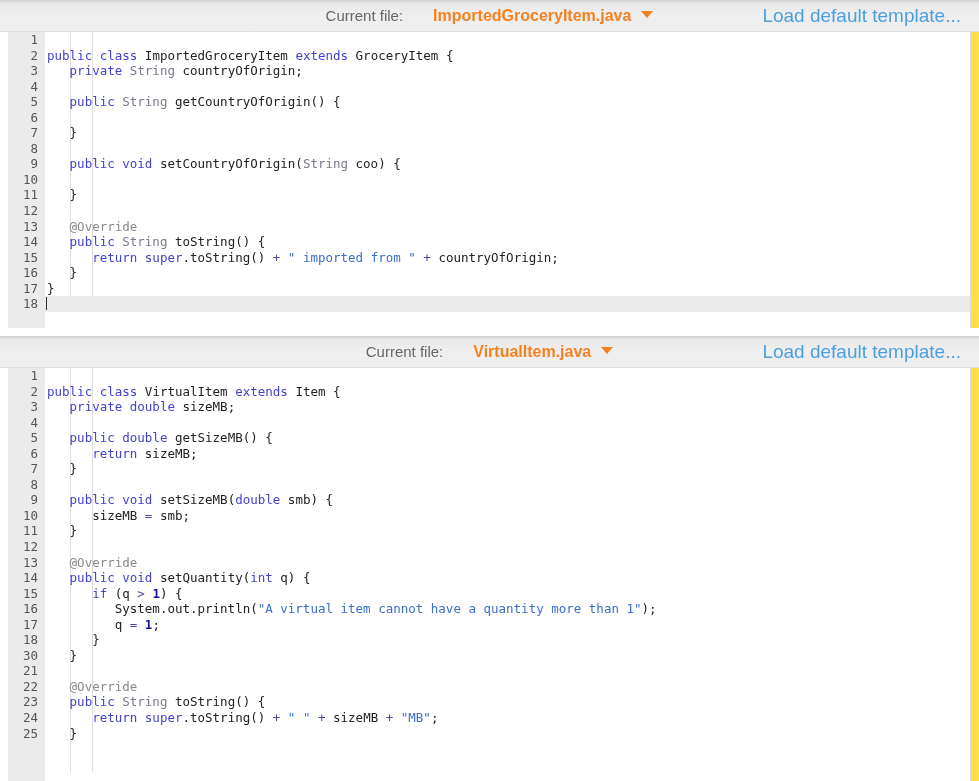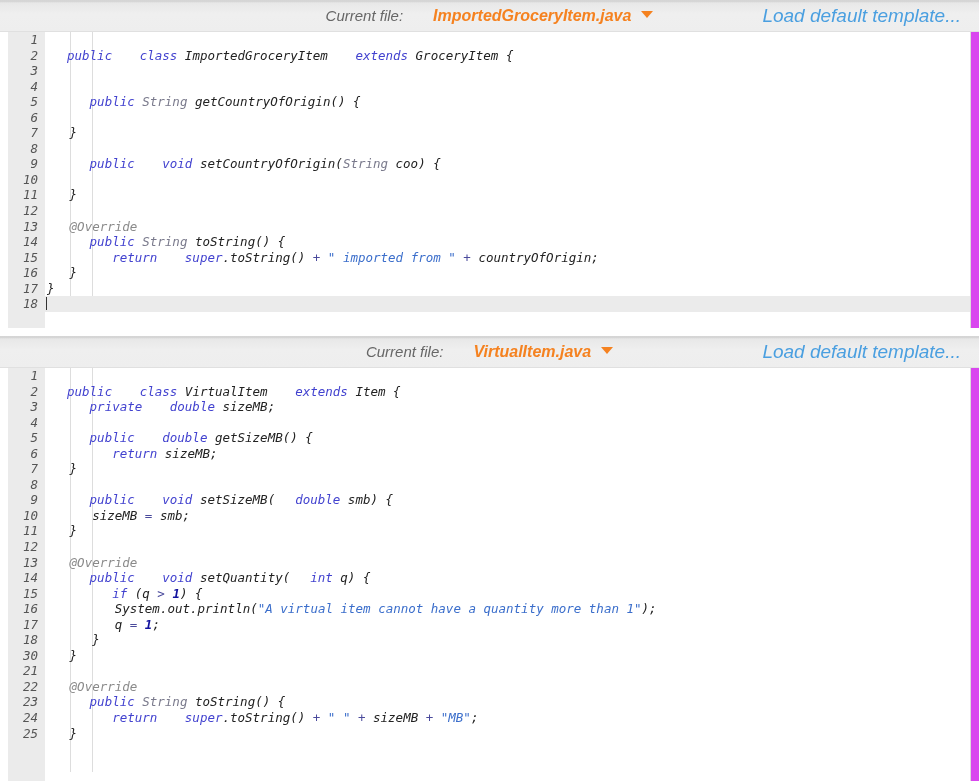--- a/index.html
+++ b/index.html
@@ -11,23 +11,22 @@
   }
   body {
     width: 979px;
     height: 781px;
     overflow: hidden;
   }
 
   .editor-panel {
     position: relative;
     width: 979px;
-    background: #d946ef;
+    background: #fde047;
     box-sizing: border-box;
-    font-style: italic;
   }
 
   
   .panel-header {
     position: relative;
     height: 32px;
     background: linear-gradient(to bottom, #e6e6e6 0%, #efefef 45%, #eeeeee 100%);
     border-bottom: 1px solid #e0e0e0;
     box-shadow: inset 0 1px 0 rgba(255,255,255,0.6);
     display: flex;
@@ -155,21 +154,21 @@
   .caret-bar {
     display: inline-block;
     width: 1px;
     height: 13px;
     background: #333333;
     vertical-align: -2px;
     margin-left: -1px;
   }
 
   
-  .k  { color: #4242cf; margin-left: 20px; }            
+  .k  { color: #4242cf; }            
   .ty { color: #7a7a8c; }            
   .st { color: #3b6ecb; }            
   .nu { color: #12129e; font-weight: bold; }  
   .an { color: #8a8a8a; }            
   .op { color: #4a4a9c; }            
   .pl { color: #222222; }            
 
   .panel-gap {
     height: 8px;
     background: #ffffff;
@@ -187,21 +186,21 @@
     </div>
     <span class="load-template">Load default template...</span>
   </div>
   <div class="code-area" style="height:296px;">
     <div class="gutter-bg"></div>
     <div class="code-lines" id="lines-0">
         <div class="guide" style="left: 69.56px; height: 279.9px;"></div>
         <div class="guide" style="left: 92.12px; height: 279.9px;"></div>
         <div class="cl"><span class="ln">1</span><span class="src"></span></div>
         <div class="cl"><span class="ln">2</span><span class="src"><span class="k">public</span><span class="pl"> </span><span class="k">class</span><span class="pl"> ImportedGroceryItem </span><span class="k">extends</span><span class="pl"> GroceryItem {</span></span></div>
-        <div class="cl"><span class="ln">3</span></div>
+        <div class="cl"><span class="ln">3</span><span class="src"><span class="pl">   </span><span class="k">private</span><span class="pl"> </span><span class="ty">String</span><span class="pl"> countryOfOrigin;</span></span></div>
         <div class="cl"><span class="ln">4</span><span class="src"></span></div>
         <div class="cl"><span class="ln">5</span><span class="src"><span class="pl">   </span><span class="k">public</span><span class="pl"> </span><span class="ty">String</span><span class="pl"> getCountryOfOrigin() {</span></span></div>
         <div class="cl"><span class="ln">6</span></div>
         <div class="cl"><span class="ln">7</span><span class="src"><span class="pl">   }</span></span></div>
         <div class="cl"><span class="ln">8</span><span class="src"></span></div>
         <div class="cl"><span class="ln">9</span><span class="src"><span class="pl">   </span><span class="k">public</span><span class="pl"> </span><span class="k">void</span><span class="pl"> setCountryOfOrigin(</span><span class="ty">String</span><span class="pl"> coo) {</span></span></div>
         <div class="cl"><span class="ln">10</span></div>
         <div class="cl"><span class="ln">11</span><span class="src"><span class="pl">   }</span></span></div>
         <div class="cl"><span class="ln">12</span><span class="src"></span></div>
         <div class="cl"><span class="ln">13</span><span class="src"><span class="pl">   </span><span class="an">@Override</span></span></div>

